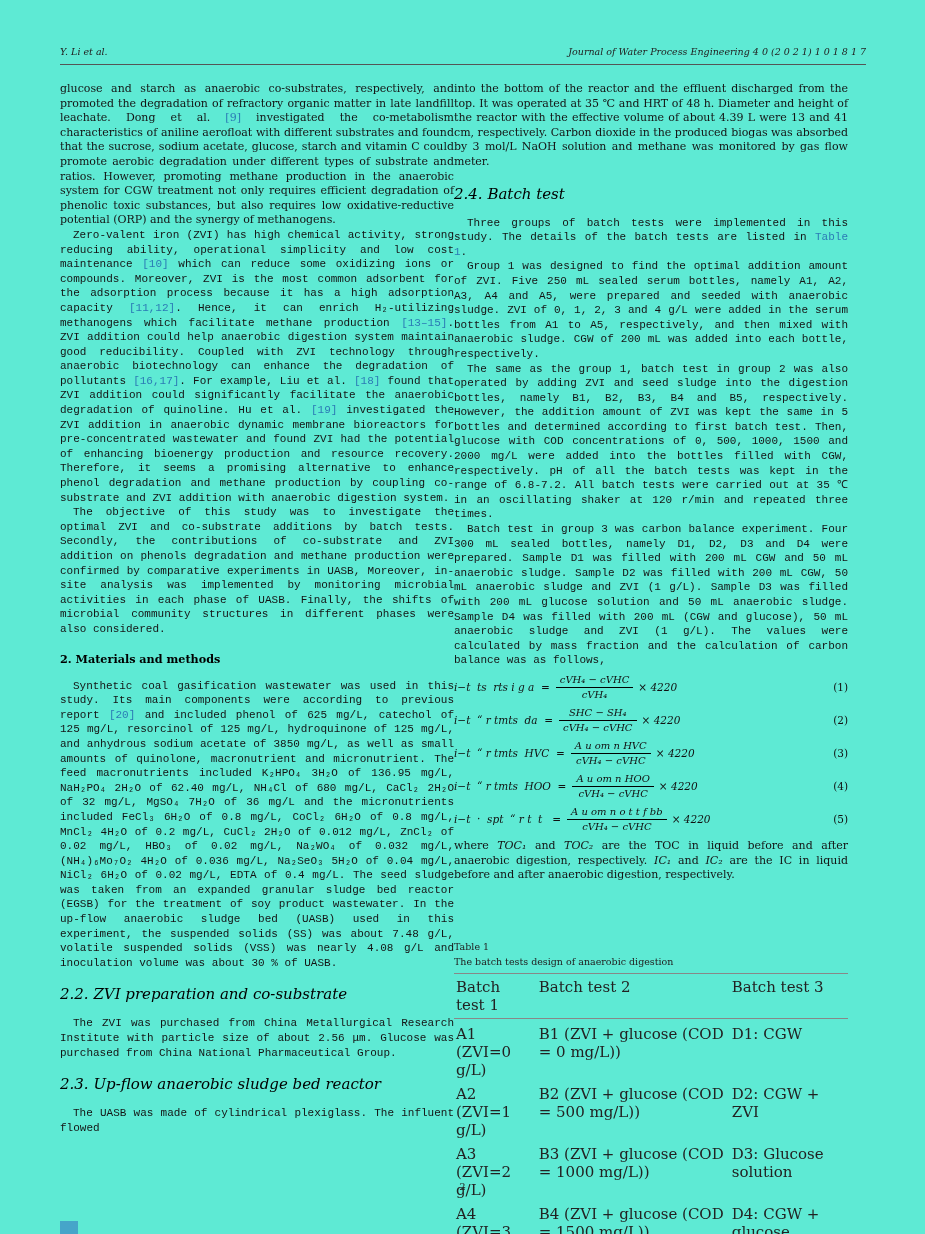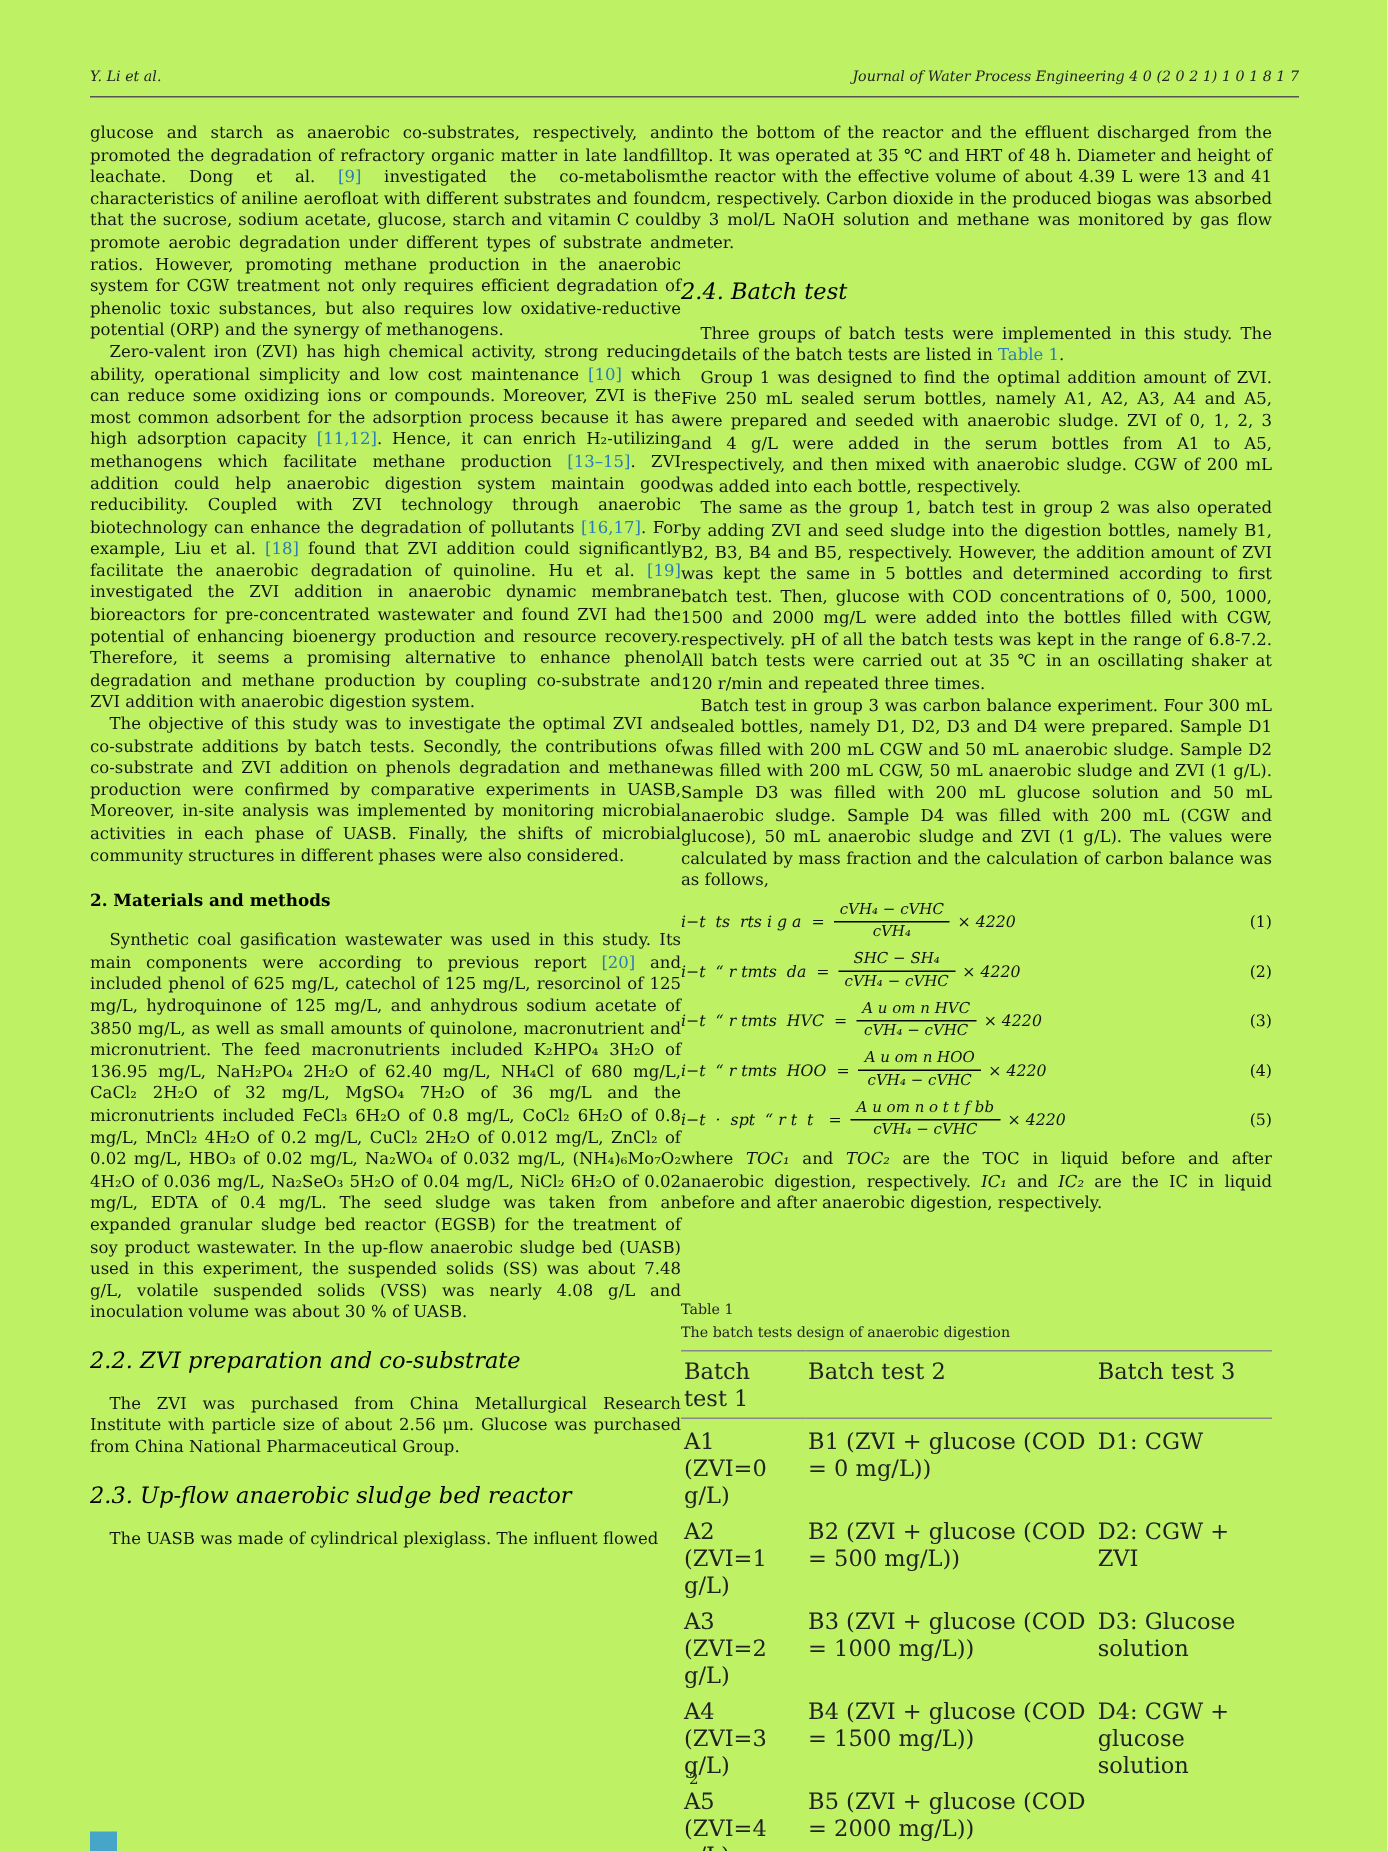--- a/index.html
+++ b/index.html
@@ -1,40 +1,40 @@
 <!DOCTYPE html>
 <html style="--accent: #2b7bb5; --corner_mark: #46a5c9;"><head>
 <meta charset="utf-8">
 <style>
   * { margin:0; padding:0; box-sizing:border-box; }
   html,body { background:#ffffff; }
   body { font-family:"DejaVu Serif","Liberation Serif",serif; }
   .page {
     position:relative; width:925px; height:1234px; margin:0 auto;
-    background:#bef264; color:#111; overflow:hidden;
+    background:#5eead4; color:#111; overflow:hidden;
   }
   .pg-header {
     position:absolute; top:46px; left:60px; width:806px;
     display:flex; justify-content:space-between;
     font-size:9.5px; font-style:italic; color:#222;
   }
   .header-rule {
     position:absolute; top:64px; left:60px; width:806px;
     border-top:1px solid #555;
   }
   .columns {
     position:absolute; top:82px; left:60px; width:806px;
     display:flex; 
   }
   .col { width:394px; }
   .para {
     font-size:11px; line-height:14.6px; text-align:justify;
     color:#141414;
   }
-  .indent { text-indent:13px; }
+  .indent { text-indent:13px;font-family:Liberation Mono, monospace; }
   .sec {
     font-size:11.2px; font-weight:bold; margin:15px 0 13px; color:#000;
   }
   .subsec {
     font-size:15px; font-style:italic; font-weight:normal;
     margin:15px 0 13px; color:#000;
   }
   .ref { color:var(--accent,#2b7bb5); }
   .equation {
     display:flex; align-items:center; margin:6px 0;

